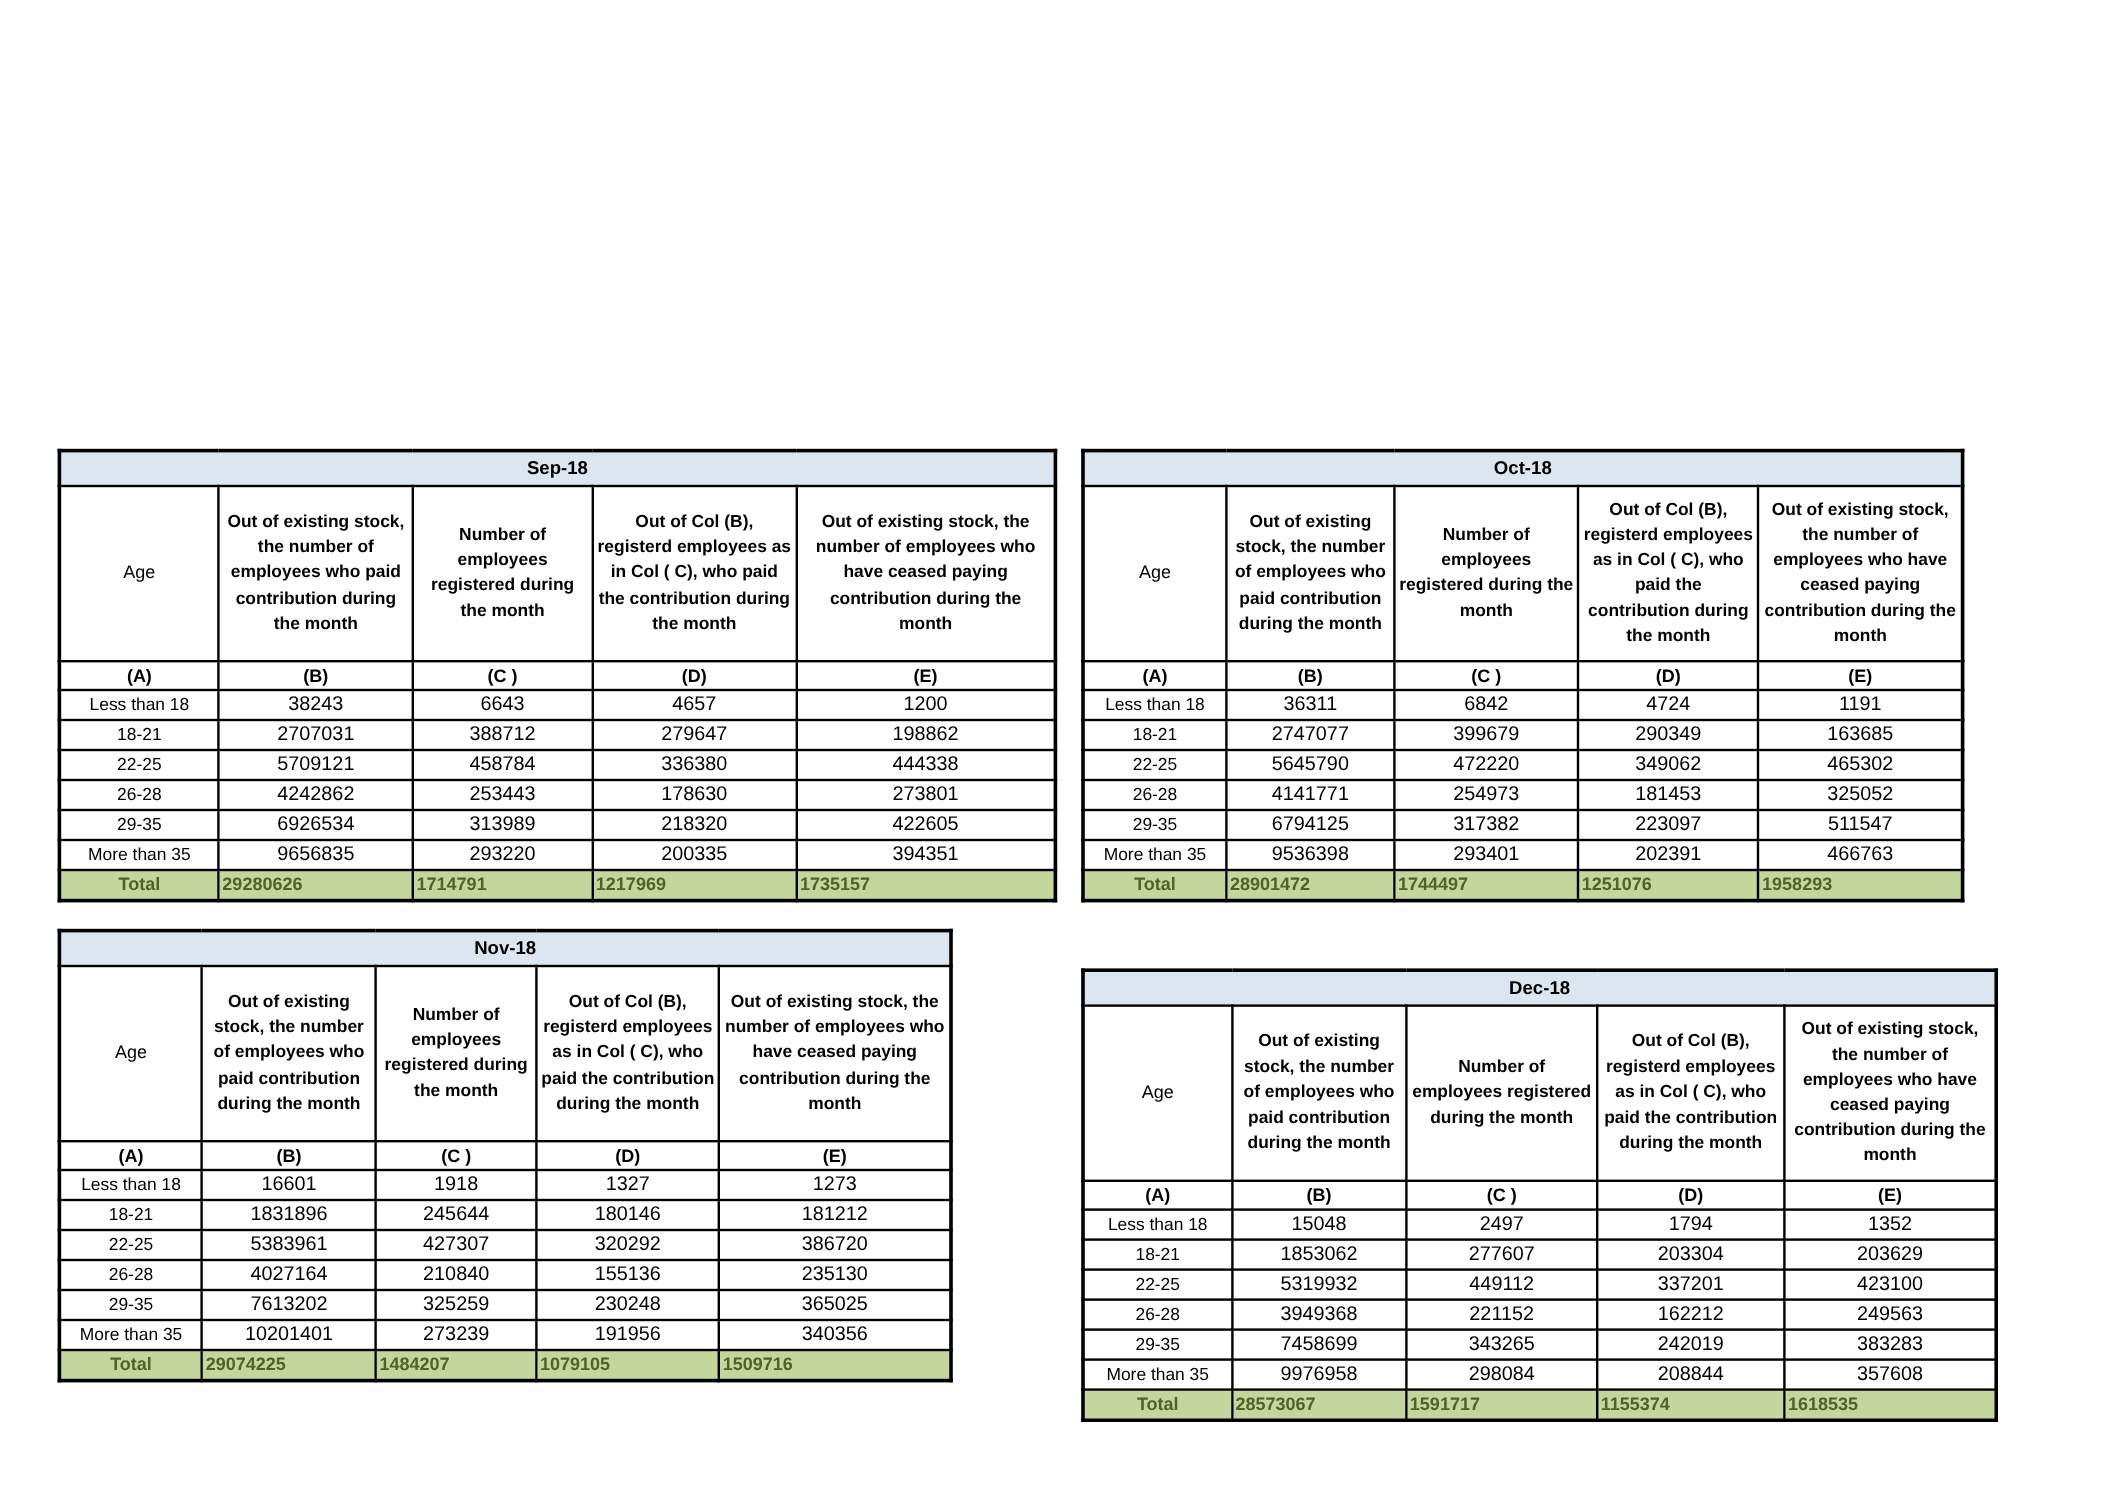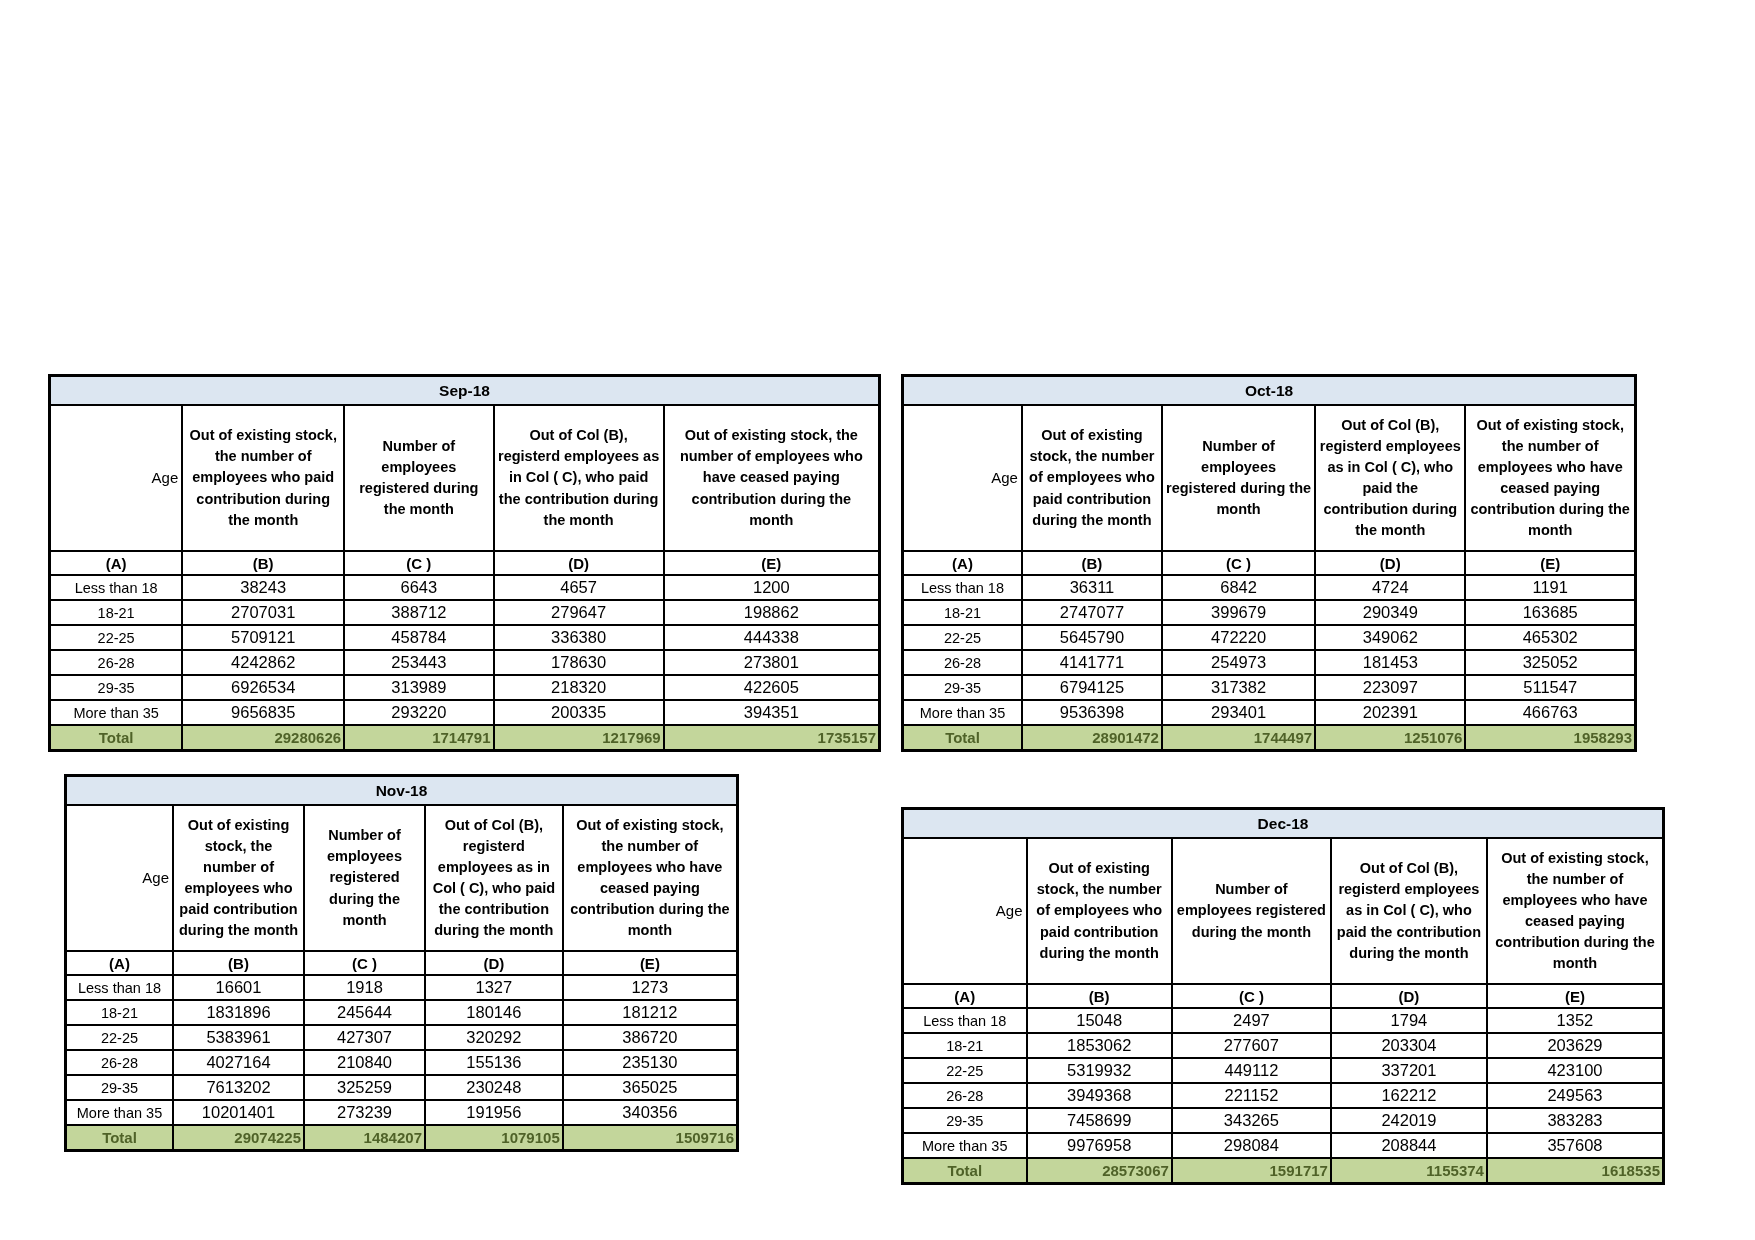--- a/index.html
+++ b/index.html
@@ -6,21 +6,21 @@
   body{
     width:1755px;height:1240px;position:relative;
     background:var(--page-bg,#ffffff);
     font-family:"Liberation Sans",sans-serif;
     color:#000;
     overflow:hidden;
   }
   .slot{position:absolute;}
   #slot-0{left:48px;top:374px;width:833px;}
   #slot-1{left:901px;top:374px;width:736px;}
-  #slot-2{left:64px;top:774px;width:675px;}
+  #slot-2{left:48px;top:774px;width:746px;}
   #slot-3{left:901px;top:774px;width:764px;margin-top:33px;}
 
   table.month-table{
     border-collapse:collapse;
     table-layout:fixed;
     width:100%;
     border:3px solid #000;
     padding-left:39px;
   }
   table.month-table td{
@@ -51,21 +51,21 @@
     font-weight:bold;
     text-align:center;
     vertical-align:middle;
     font-size:14.5px;
     line-height:1.45;
     height:140px;
     padding:2px 3px;
   }
   tr.colhead-row td.age-cell{
     font-weight:normal;
-    text-align:right;
+    text-align:center;
     font-size:15px;
   }
   tr.letters-row td{
     font-weight:bold;
     text-align:center;
     font-size:15px;
     height:22px;
   }
   tr.data-row td{
     text-align:center;
@@ -73,21 +73,21 @@
     height:23px;
   }
   tr.data-row td.age-cell{
     text-align:center;
     font-size:14.5px;
   }
   tr.total-row td{
     background:var(--total-bg,#c3d69b);
     color:var(--total-text,#4f6228);
     font-weight:bold;
-    text-align:right;
+    text-align:left;
     font-size:15px;
     height:23px;
   }
   tr.total-row td.age-cell{
     text-align:center;
   }
 </style>
 </head>
 <body>
 

